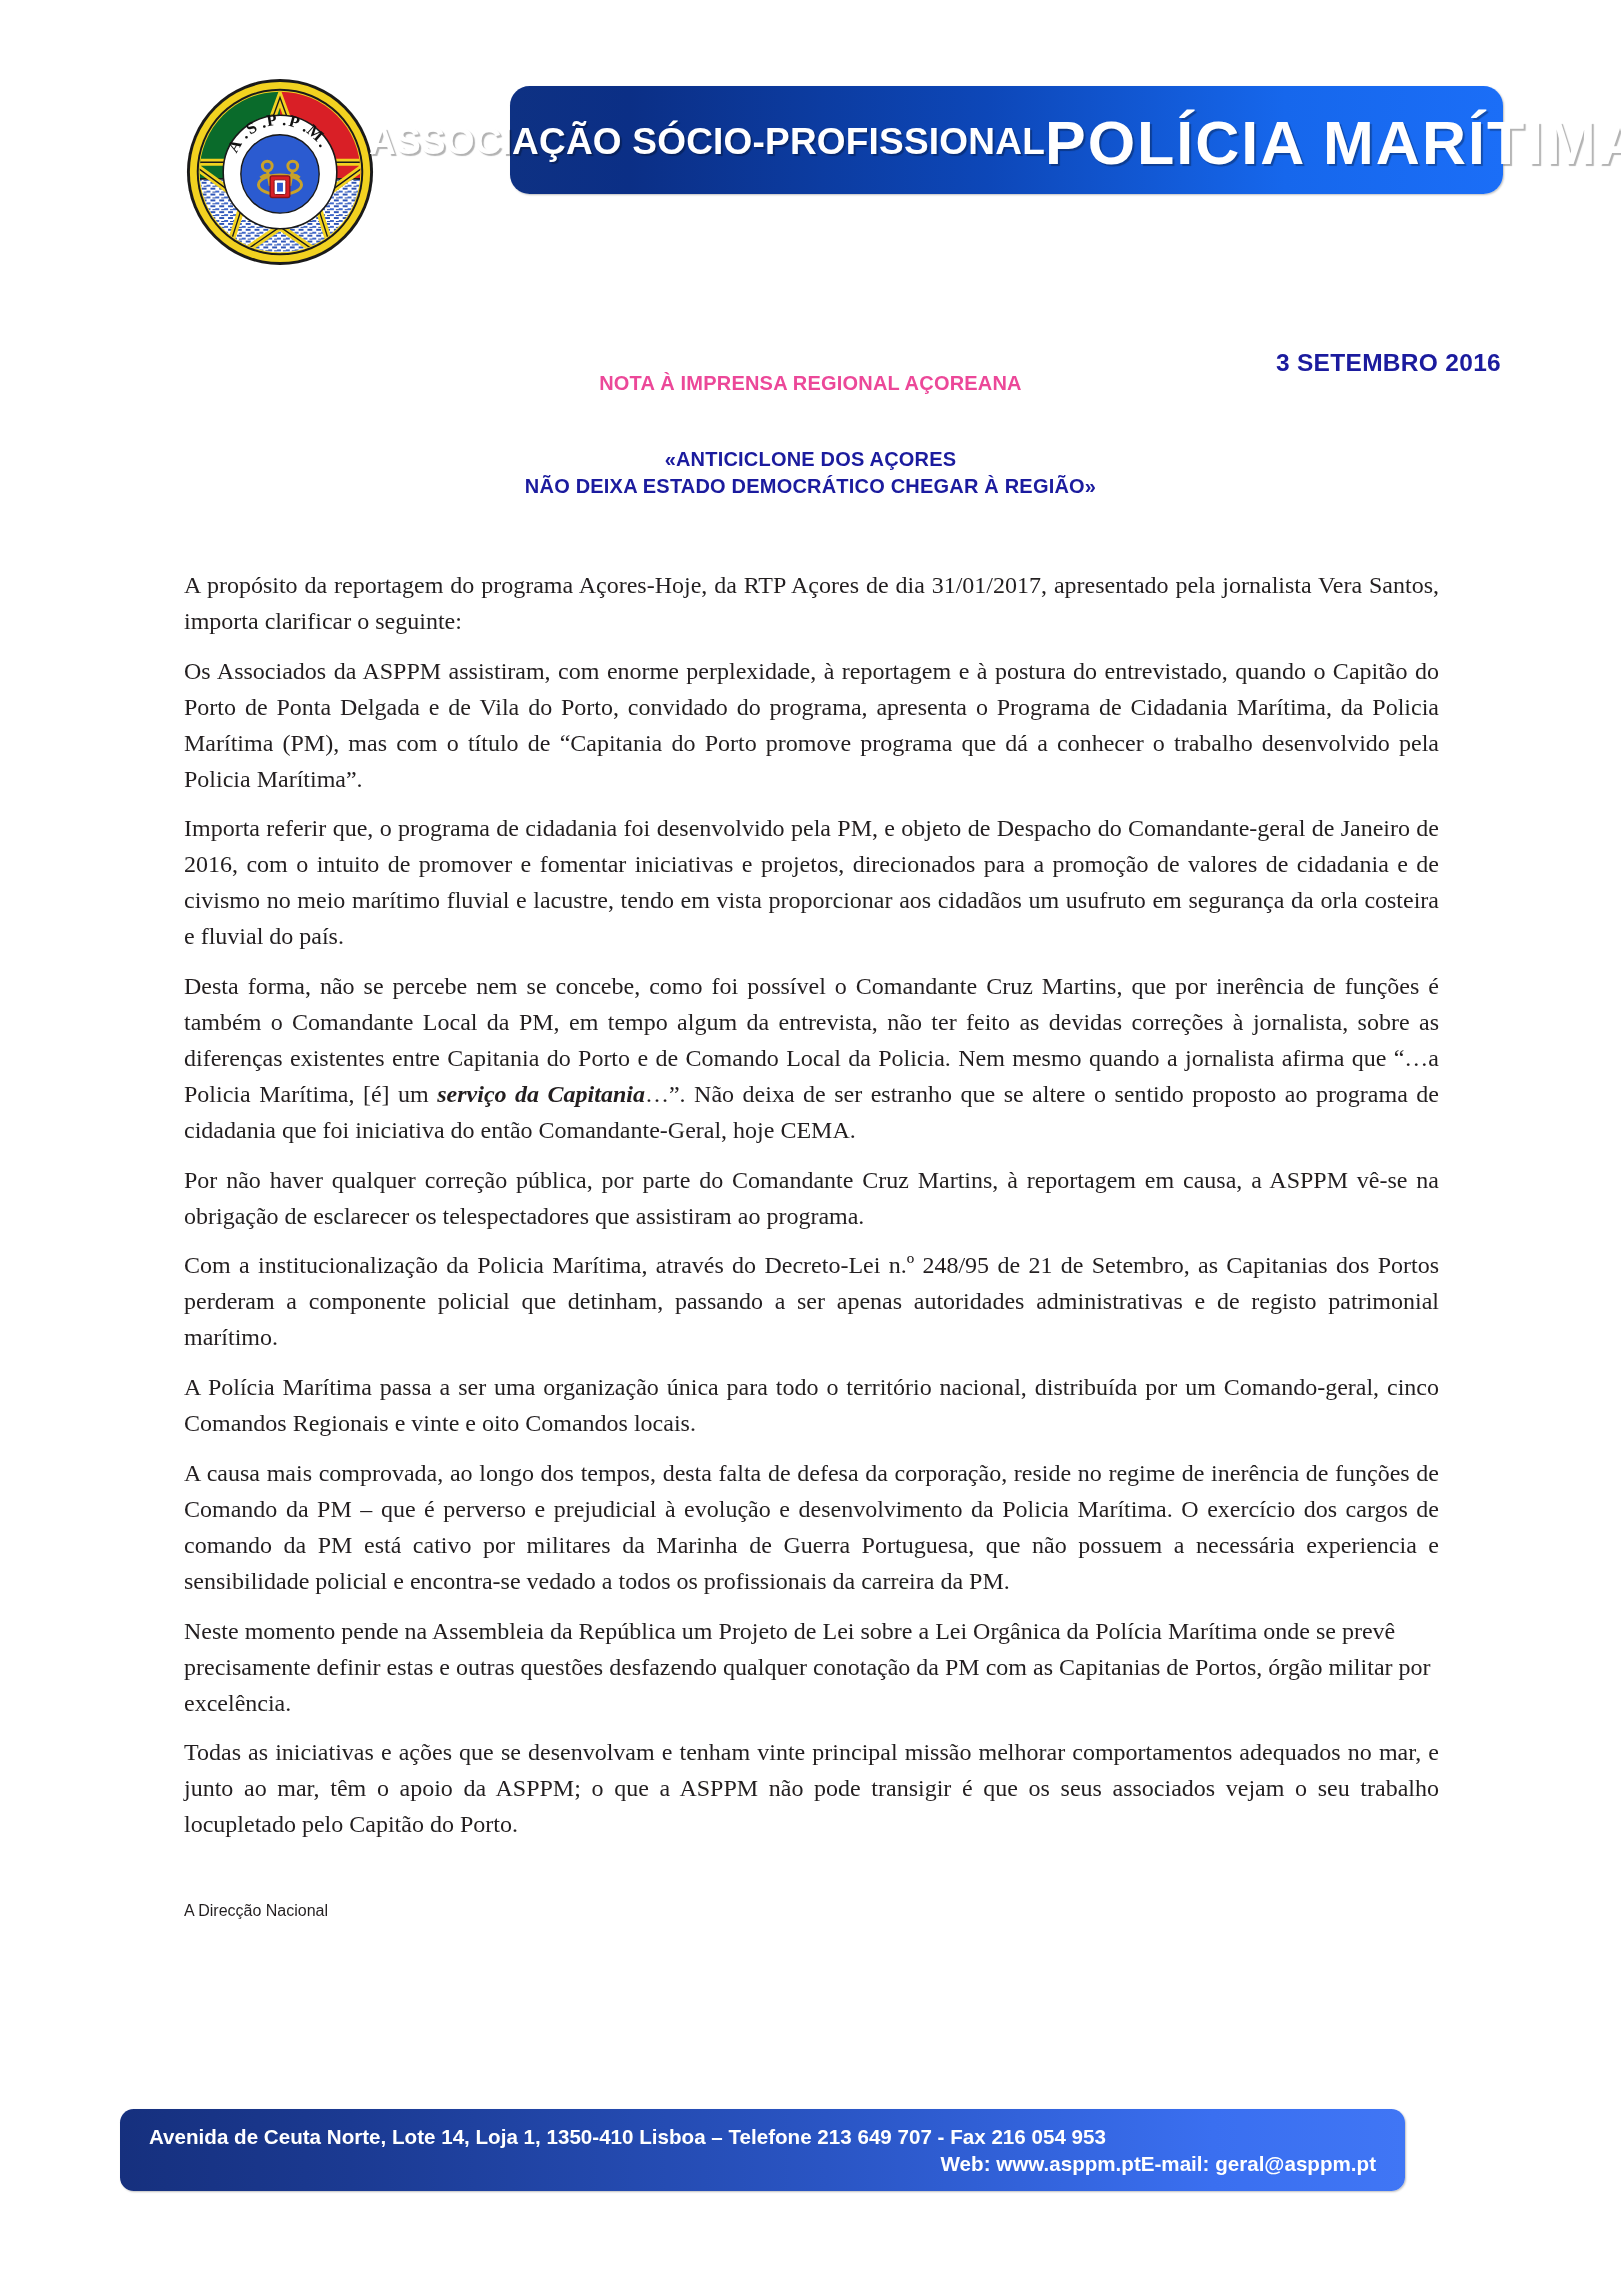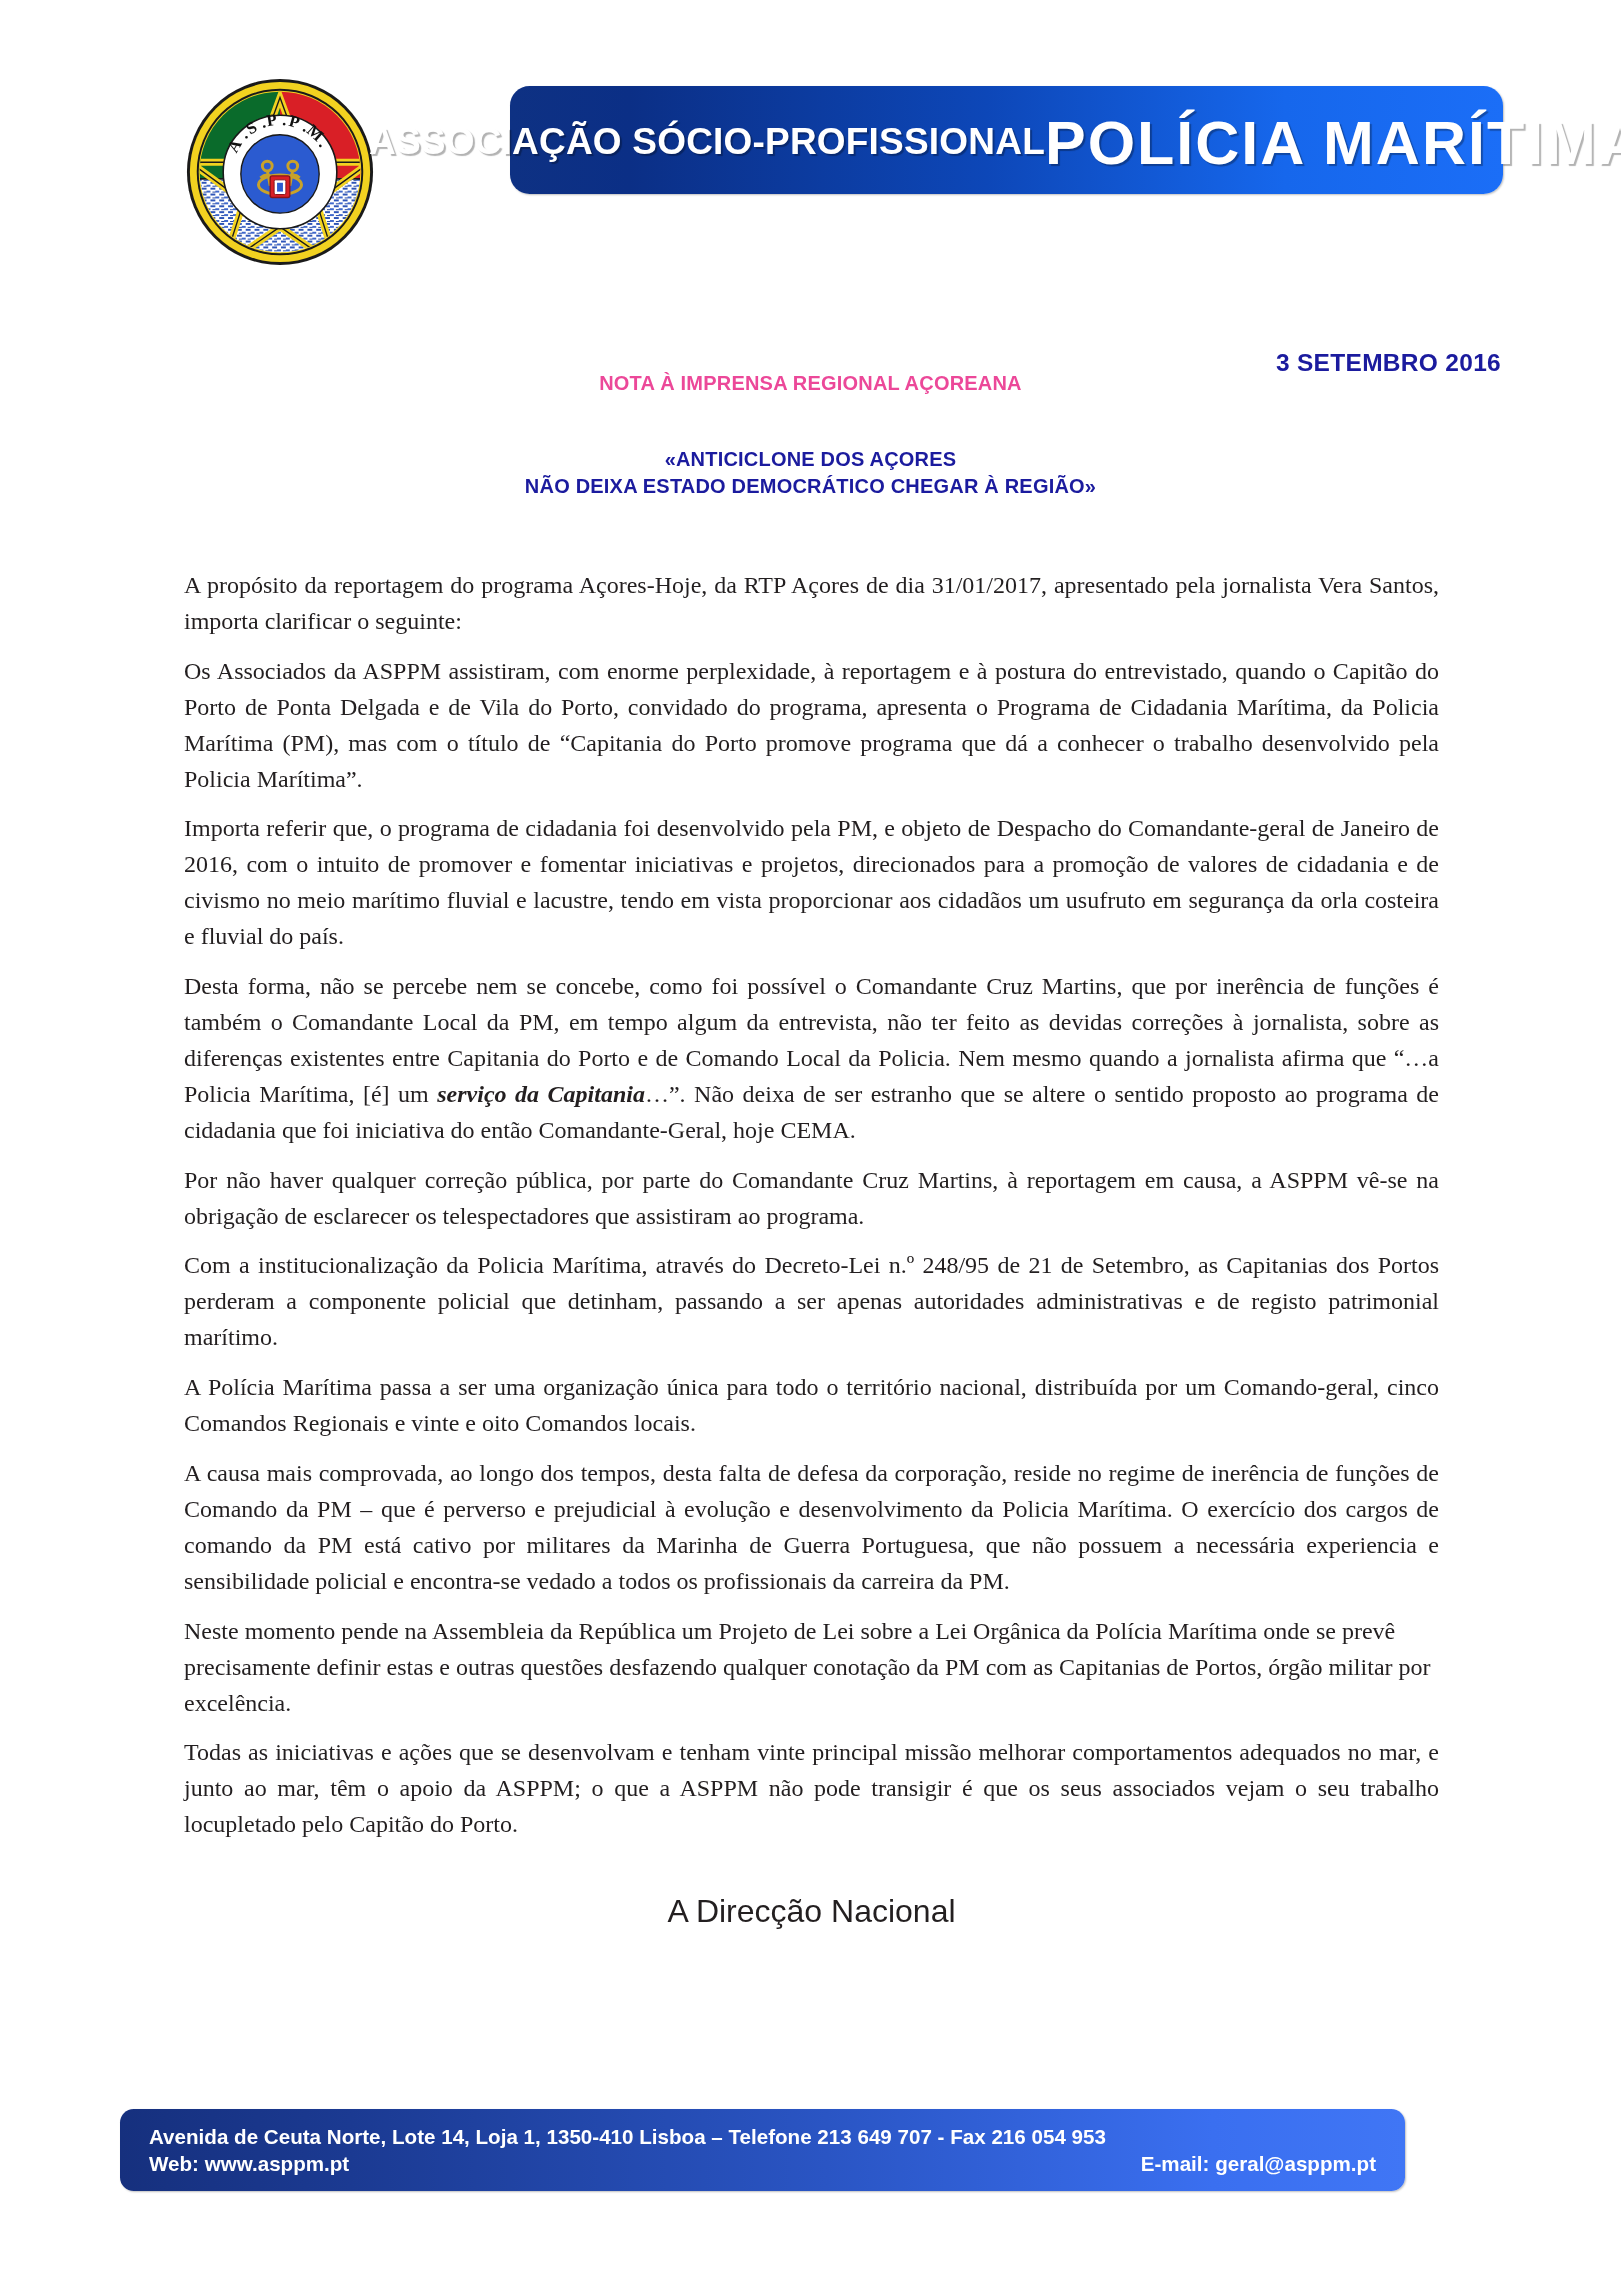--- a/index.html
+++ b/index.html
@@ -111,46 +111,46 @@
     text-align: justify;
     margin: 0 0 13.7px 0;
     font-family: Liberation Serif, serif;
   }
   .para.ragged { text-align: left; }
   .para em {
     font-style: italic;
     font-weight: bold;
   }
   .signoff {
-    font-size: 32px;
+    font-size: 16px;
     line-height: 36px;
     color: #231f20;
     margin: 51px 0 0 0;
-    text-align: center;
+    text-align: left;
   }
 
   
   .footer {
     position: absolute;
     left: 120px;
     top: 2109px;
     width: 1285px;
     height: 82px;
     border-radius: 13.7px;
     background: linear-gradient(to right, #16307e 0%, #1b3a92 18%, #2a55c4 55%, #3a6ff0 85%, #4076f5 100%);
     box-shadow: 1px 1px 2px rgba(0,0,0,0.25);
     padding: 13.7px 29px 0 29px;
     color: #ffffff;
     font-size: 20.6px;
     font-weight: bold;
   }
   .footer-row1 { white-space: nowrap; line-height: 27.4px; }
   .footer-row2 {
     display: flex;
-    justify-content: space-between;
+    justify-content: flex-end;
     line-height: 27.4px;
     white-space: nowrap;
   }
 </style>
 </head>
 <body>
 
 <div class="header">
 
   <div class="logo-wrap">

